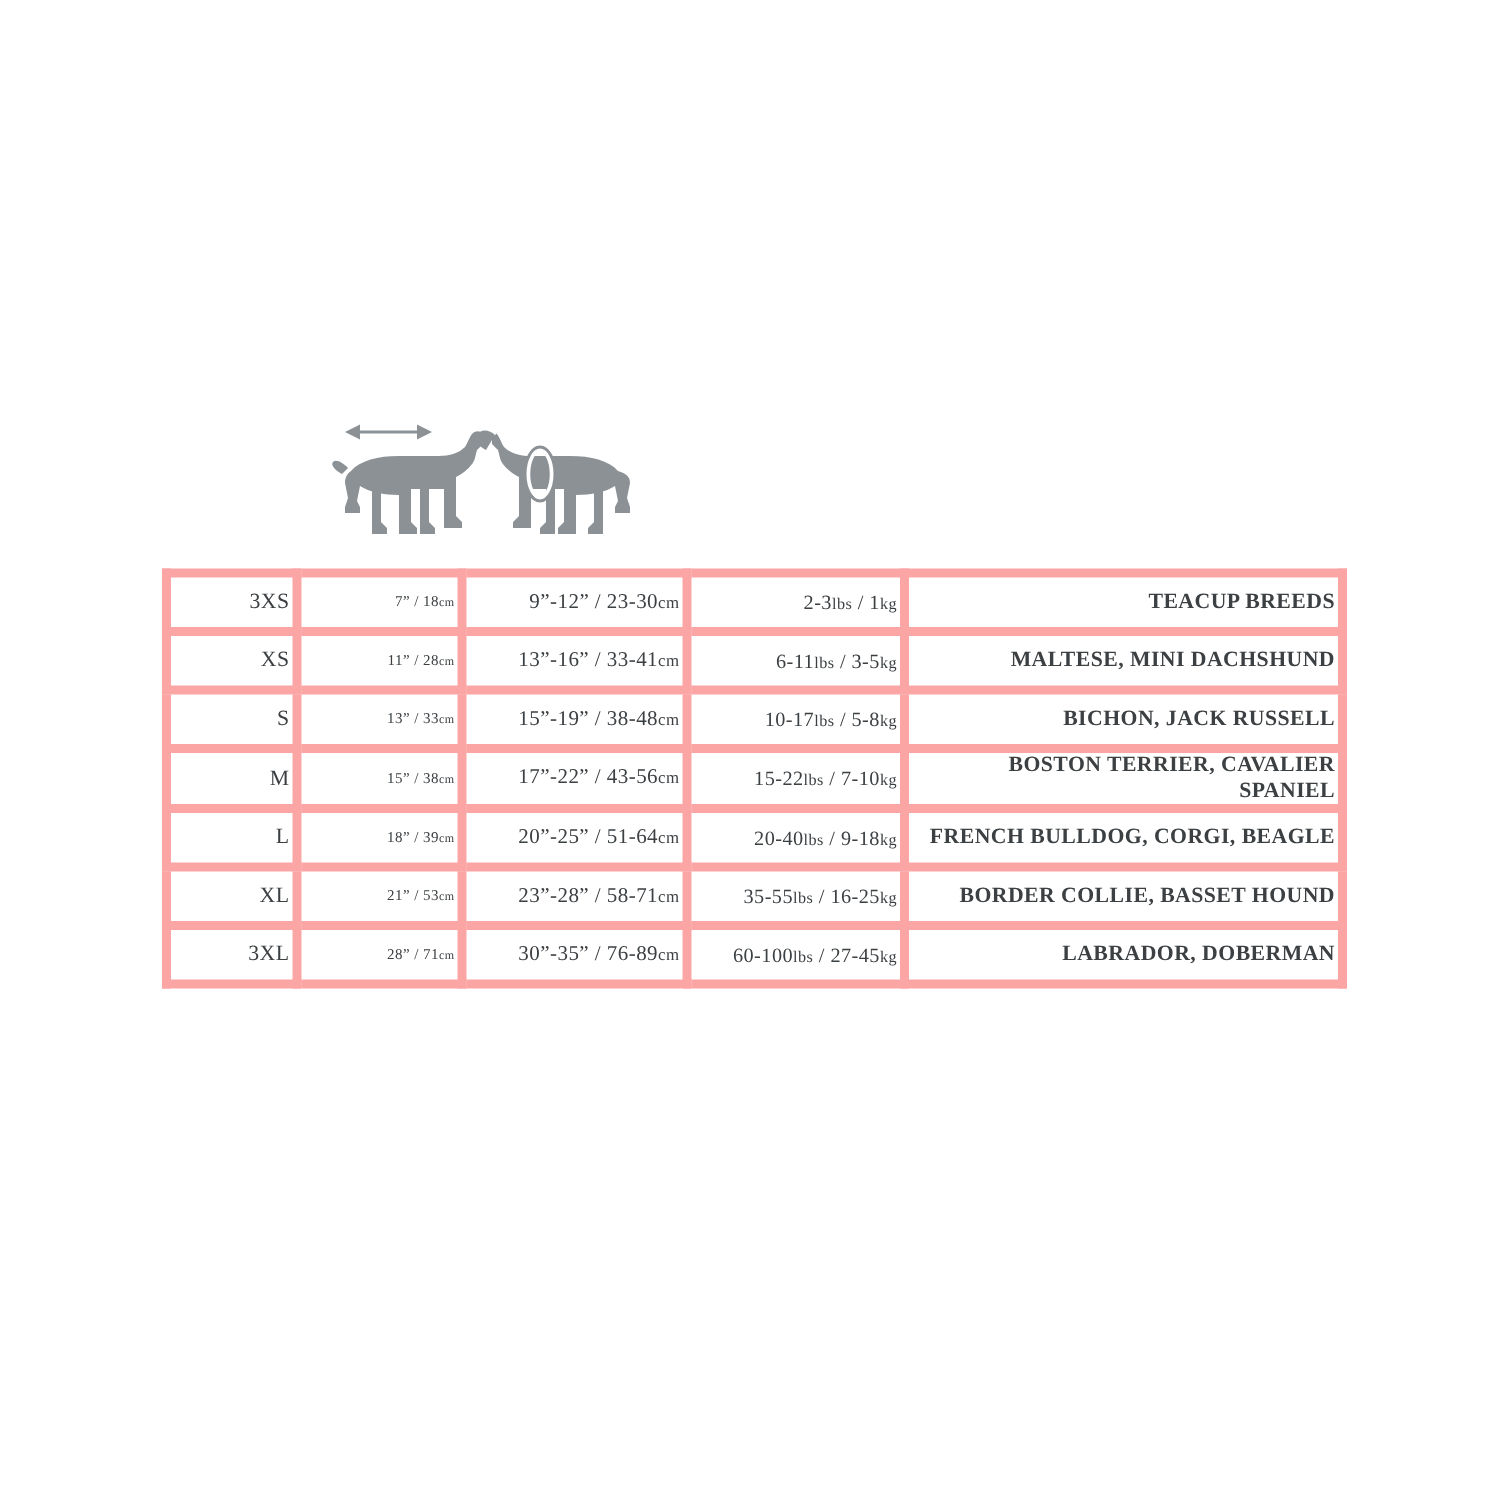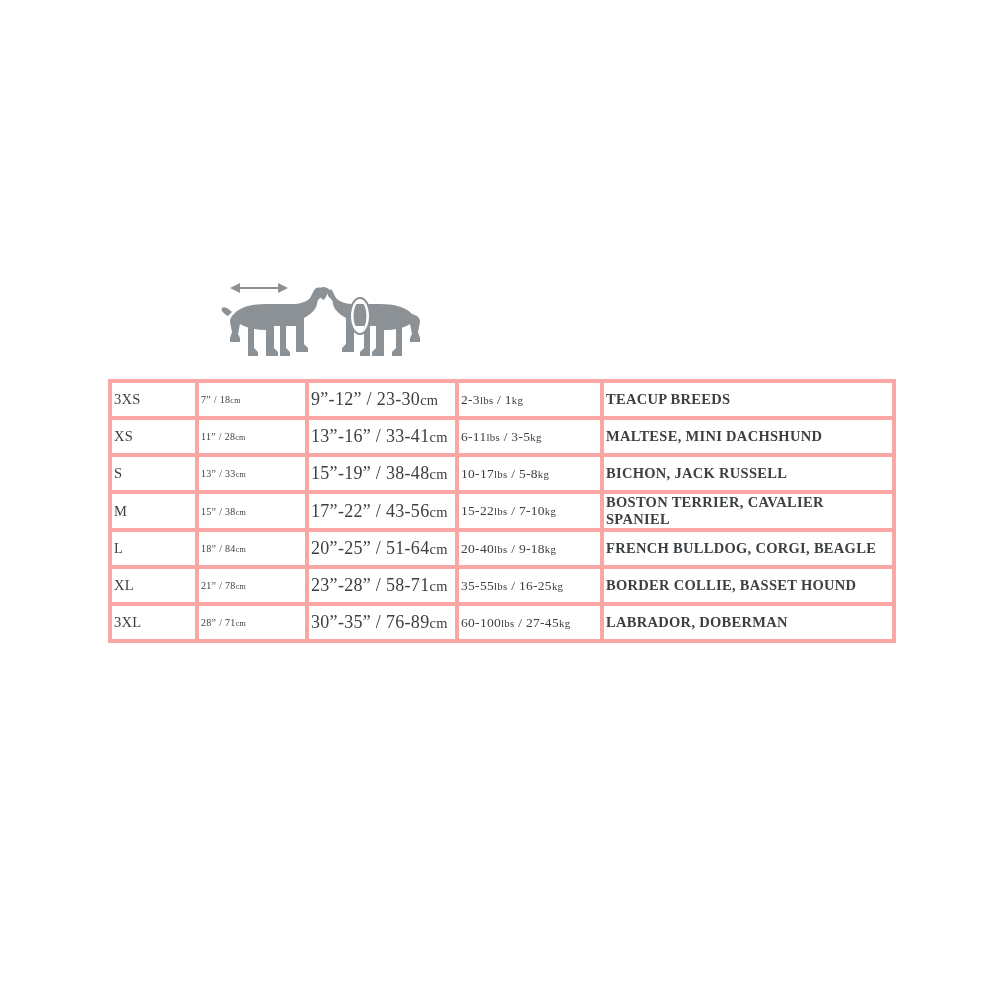--- a/index.html
+++ b/index.html
@@ -28,44 +28,44 @@
   
   #size-table {
     position: absolute;
     left: 108px;
     top: 379px;
     width: 784px;
     border-collapse: collapse;
     table-layout: fixed;
   }
   #size-table td {
-    border: 4px solid #fca5a5;
+    border: 6px solid #fca5a5;
     height: 33px;
-    text-align: left;
+    text-align: right;
     vertical-align: middle;
     color: #3c4043;
     font-family: "Liberation Serif", serif;
     letter-spacing: 0.3px;
     padding: 0 2px;
   }
   .col-size   { width: 87px; }
   .col-len    { width: 110px; }
   .col-girth  { width: 150px; }
   .col-weight { width: 145px; }
   .col-breeds { width: 292px; }
 
   .c-size {
     font-size: 14.5px;
     color: #404449;
   }
   .c-len {
     font-size: 10px;
   }
   .c-girth {
-    font-size: 18px;
+    font-size: 14px;
   }
   .c-weight {
     font-size: 13.5px;
   }
   .c-breeds {
     font-size: 14.5px;
     font-weight: bold;
   }
   .unit {
     font-size: 0.80em;
@@ -148,28 +148,28 @@
       </tr>
       <tr>
         <td class="c-size">M</td>
         <td class="c-len"><span>15” / 38</span><span class="unit">cm</span></td>
         <td class="c-girth"><span>17”-22” / 43-56</span><span class="unit">cm</span></td>
         <td class="c-weight"><span>15-22</span><span class="unit">lbs</span><span> / 7-10</span><span class="unit">kg</span></td>
         <td class="c-breeds">BOSTON TERRIER, CAVALIER SPANIEL</td>
       </tr>
       <tr>
         <td class="c-size">L</td>
-        <td class="c-len"><span>18” / 84</span><span class="unit">cm</span></td>
+        <td class="c-len"><span>18” / 39</span><span class="unit">cm</span></td>
         <td class="c-girth"><span>20”-25” / 51-64</span><span class="unit">cm</span></td>
         <td class="c-weight"><span>20-40</span><span class="unit">lbs</span><span> / 9-18</span><span class="unit">kg</span></td>
         <td class="c-breeds">FRENCH BULLDOG, CORGI, BEAGLE</td>
       </tr>
       <tr>
         <td class="c-size">XL</td>
-        <td class="c-len"><span>21” / 78</span><span class="unit">cm</span></td>
+        <td class="c-len"><span>21” / 53</span><span class="unit">cm</span></td>
         <td class="c-girth"><span>23”-28” / 58-71</span><span class="unit">cm</span></td>
         <td class="c-weight"><span>35-55</span><span class="unit">lbs</span><span> / 16-25</span><span class="unit">kg</span></td>
         <td class="c-breeds">BORDER COLLIE, BASSET HOUND</td>
       </tr>
       <tr>
         <td class="c-size">3XL</td>
         <td class="c-len"><span>28” / 71</span><span class="unit">cm</span></td>
         <td class="c-girth"><span>30”-35” / 76-89</span><span class="unit">cm</span></td>
         <td class="c-weight"><span>60-100</span><span class="unit">lbs</span><span> / 27-45</span><span class="unit">kg</span></td>
         <td class="c-breeds">LABRADOR, DOBERMAN</td>

